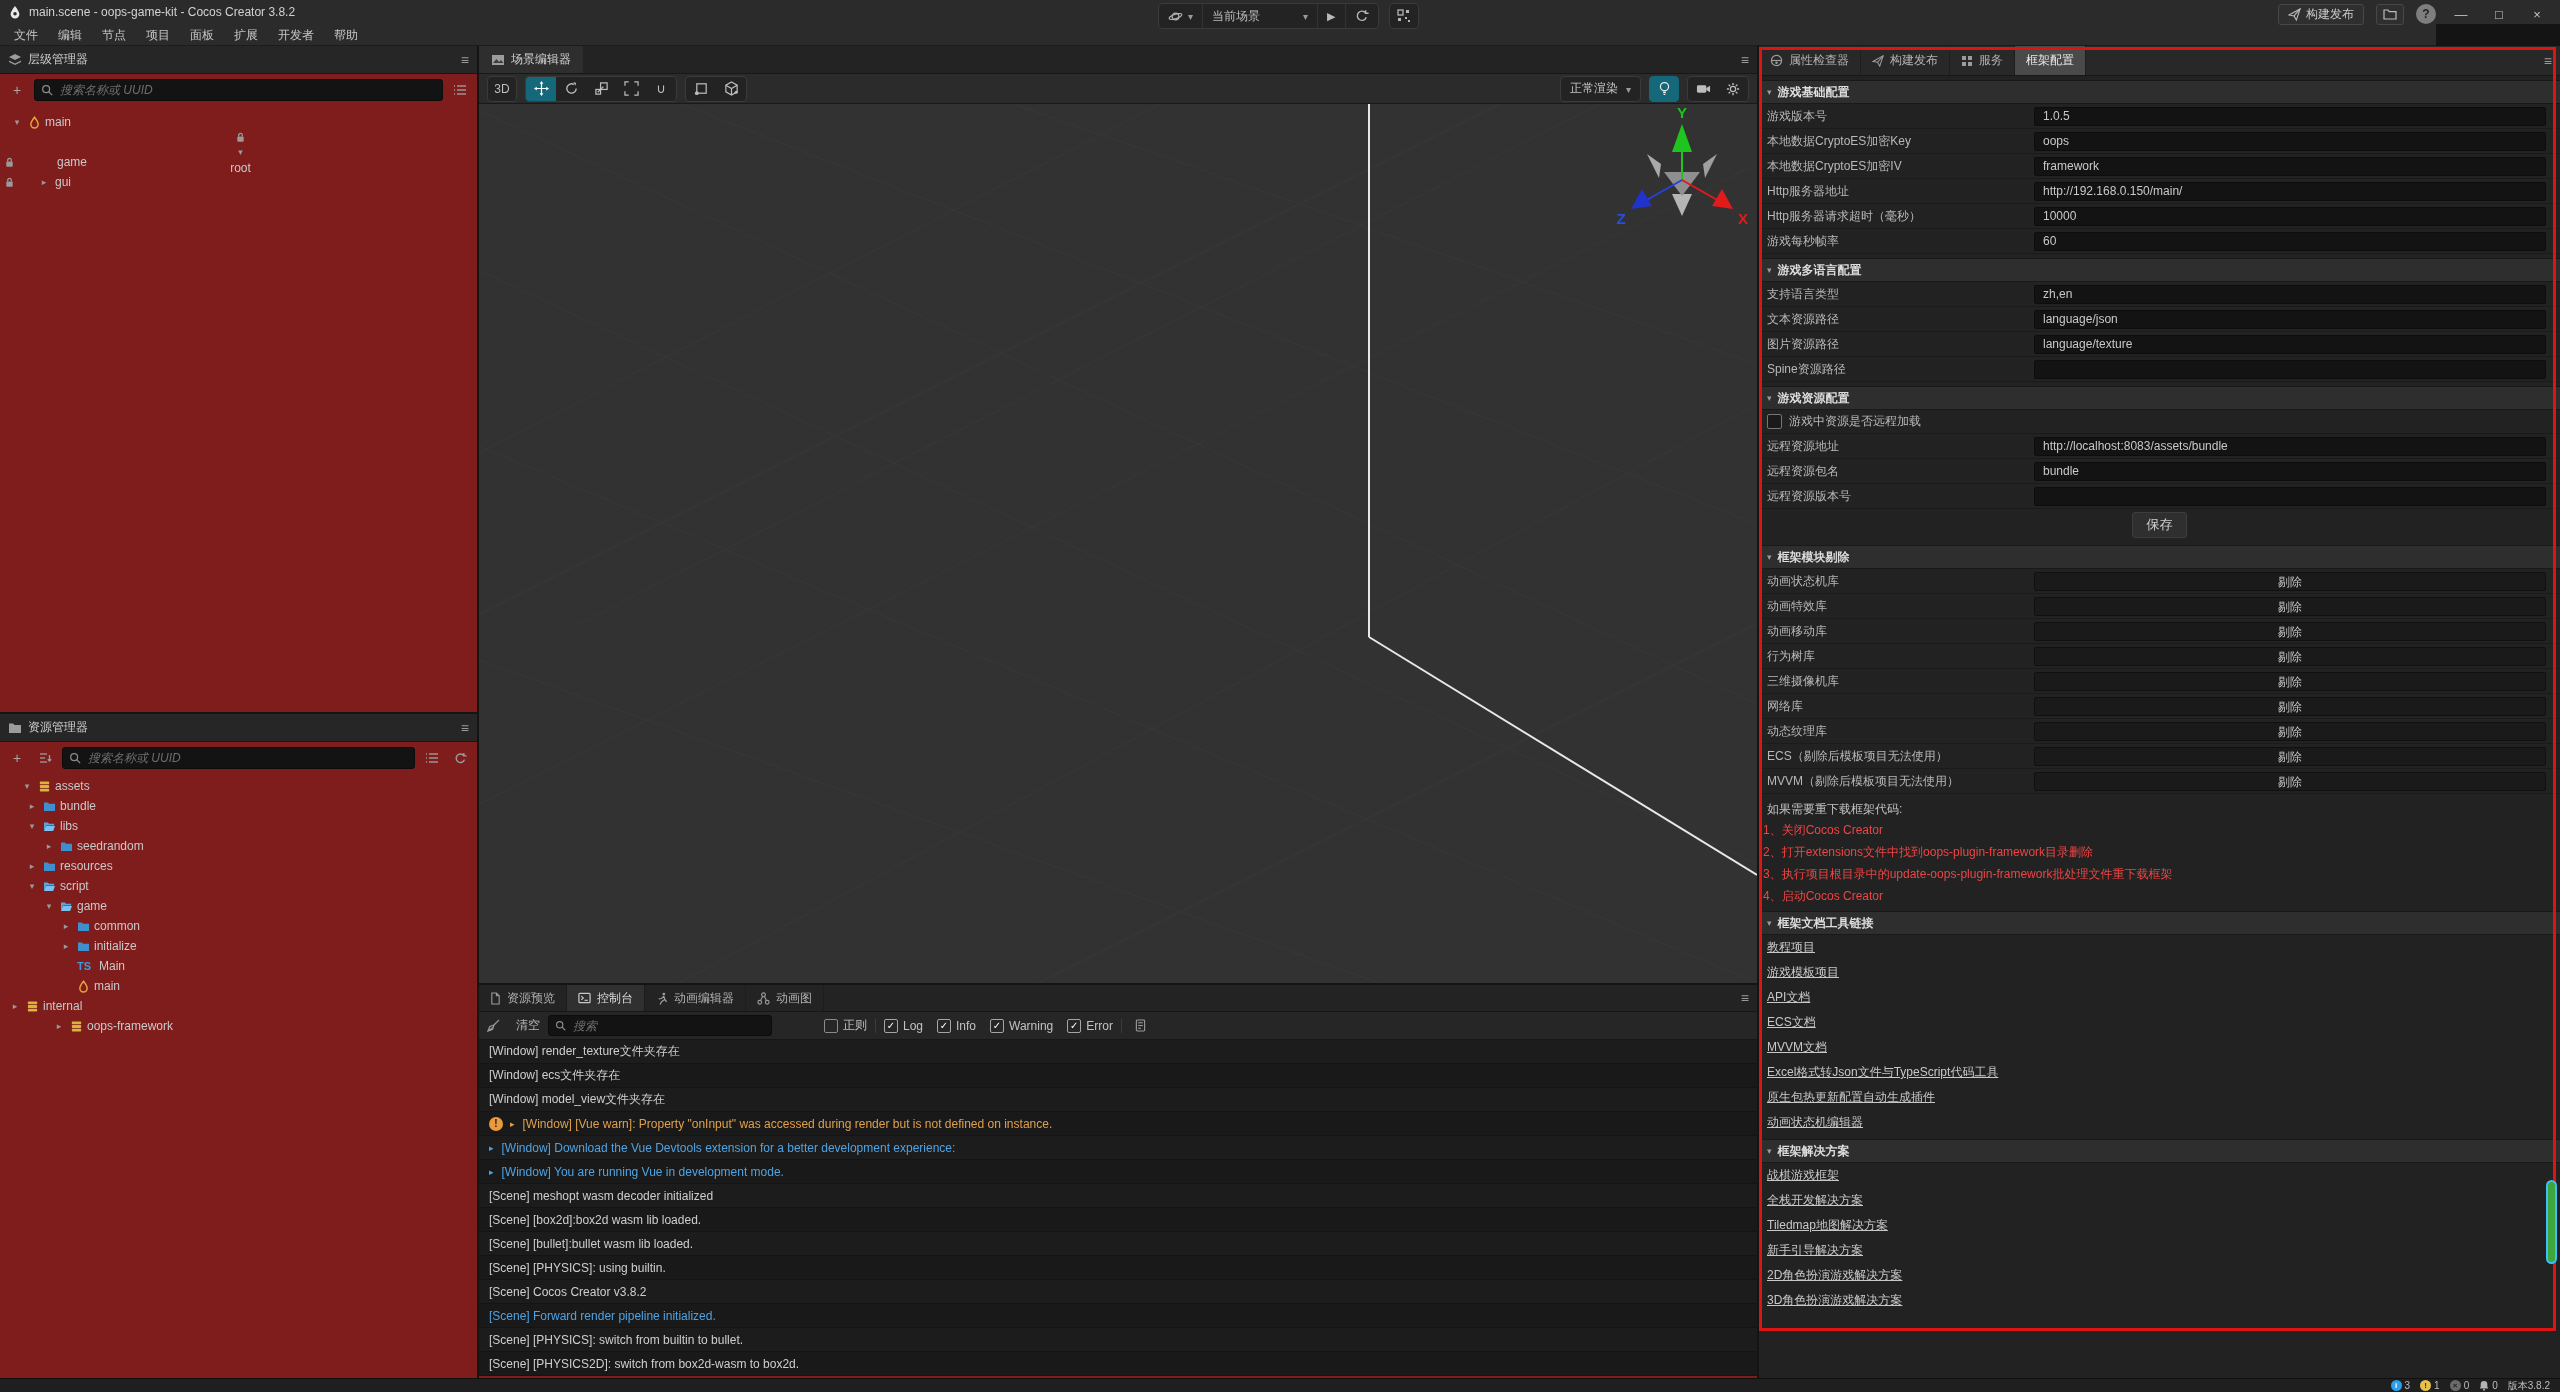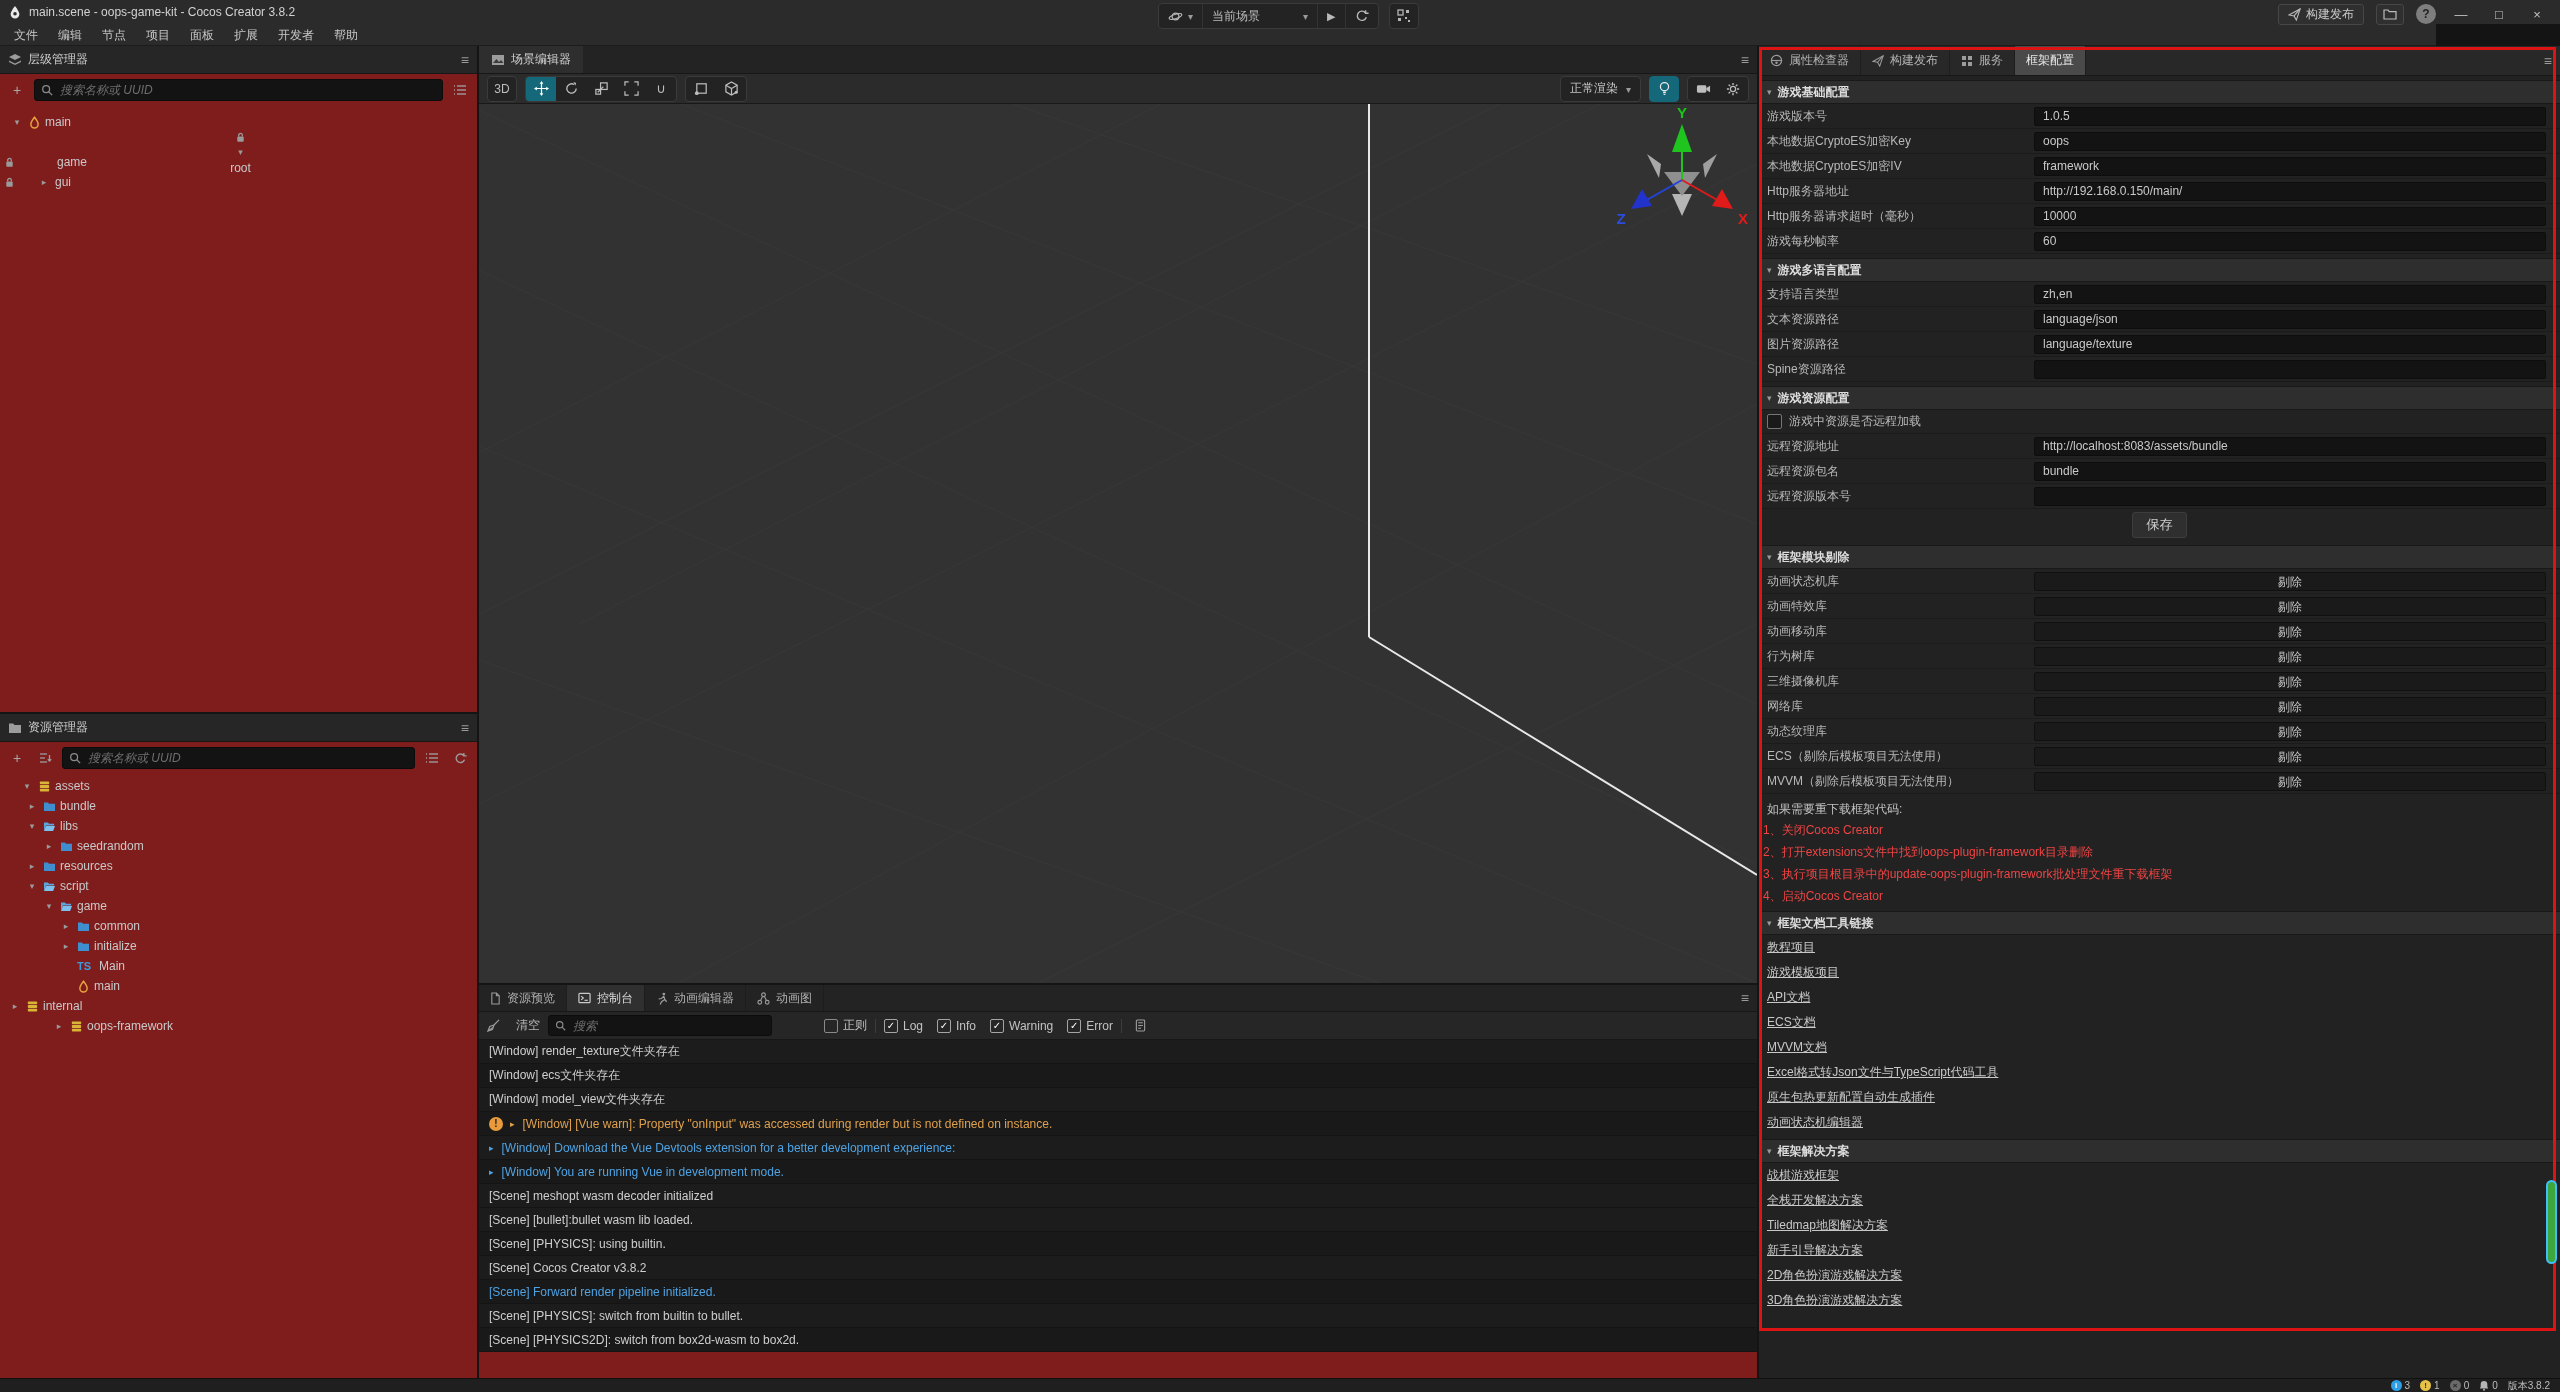--- a/index.html
+++ b/index.html
@@ -755,20 +755,24 @@
         </div>
         <div class="log-row info alt">
 
           <span class="log-chev"></span>
           <span>[Window] You are running Vue in development mode.</span>
         </div>
         <div class="log-row plain">
 
           <span>[Scene] meshopt wasm decoder initialized</span>
         </div>
+        <div class="log-row plain alt">
+
+          <span>[Scene] [box2d]:box2d wasm lib loaded.</span>
+        </div>
         <div class="log-row plain">
 
           <span>[Scene] [bullet]:bullet wasm lib loaded.</span>
         </div>
         <div class="log-row plain alt">
 
           <span>[Scene] [PHYSICS]: using builtin.</span>
         </div>
         <div class="log-row plain">
 

